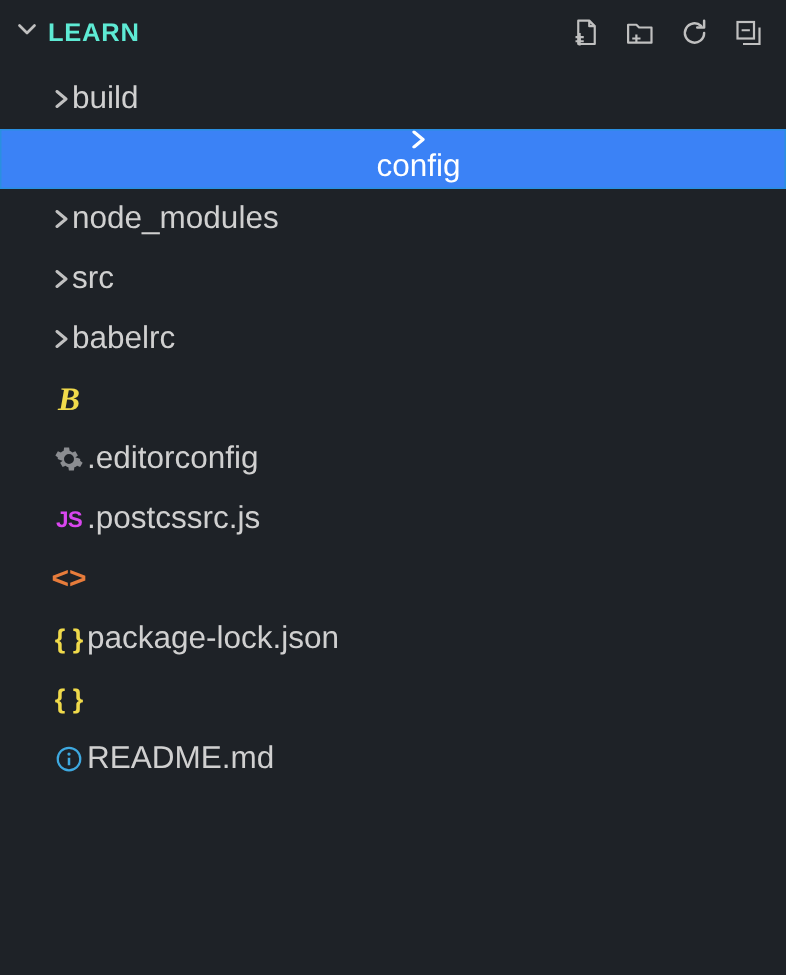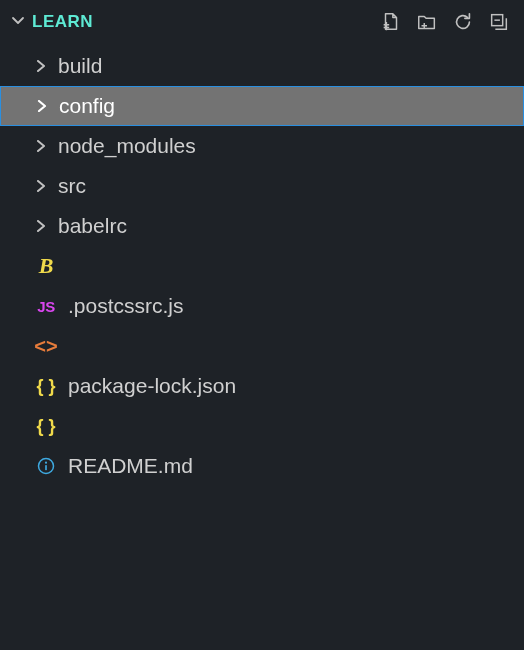--- a/index.html
+++ b/index.html
@@ -50,29 +50,30 @@
     cursor: pointer;
   }
   .tree {
     padding-top: 2px;
   }
   .tree-row {
     display: flex;
     align-items: center;
     height: 40px;
     padding-left: 34px;
-    gap: 10px;
+    gap: 0;
     cursor: pointer;
     font-size: 21px;
     color: #d0d0d0;
   }
   .tree-row.selected {
-    background: #737373;
+    background: #3b82f6;
     border: 1px solid #2a8fe0;
     color: #fff;
+    flex-direction: column;
   }
   .chevron {
     width: 14px;
     display: flex;
     justify-content: center;
     color: #c0c0c0;
     flex-shrink: 0;
   }
   .selected .chevron { color: #fff; }
   .icon {
@@ -185,20 +186,28 @@
           <path d="M3 1 L9 6 L3 11" stroke="currentColor" stroke-width="2" fill="none" stroke-linecap="round" stroke-linejoin="round"></path>
         </svg>
     </span>
     <span class="label folder-label">babelrc</span>
   </div>
 
   <div class="tree-row">
     <span class="icon ico-b">B</span>
   </div>
 
+  <div class="tree-row">
+    <span class="icon ico-gear">
+      <svg width="20" height="20" viewBox="0 0 24 24">
+          <path d="M12 8a4 4 0 1 0 0 8 4 4 0 0 0 0-8zm9 4a9 9 0 0 1-.1 1.3l2 1.6-2 3.4-2.4-1a7 7 0 0 1-2.2 1.3l-.4 2.6h-4l-.4-2.6a7 7 0 0 1-2.2-1.3l-2.4 1-2-3.4 2-1.6A9 9 0 0 1 3 12a9 9 0 0 1 .1-1.3l-2-1.6 2-3.4 2.4 1a7 7 0 0 1 2.2-1.3L8.1 2.8h4l.4 2.6a7 7 0 0 1 2.2 1.3l2.4-1 2 3.4-2 1.6A9 9 0 0 1 21 12z" fill="currentColor"></path>
+        </svg>
+    </span>
+    <span class="label">.editorconfig</span>
+  </div>
 
 
   <div class="tree-row">
     <span class="icon ico-js">JS</span>
     <span class="label">.postcssrc.js</span>
   </div>
 
   <div class="tree-row">
     <span class="icon ico-html">&lt;&gt;</span>
   </div>

